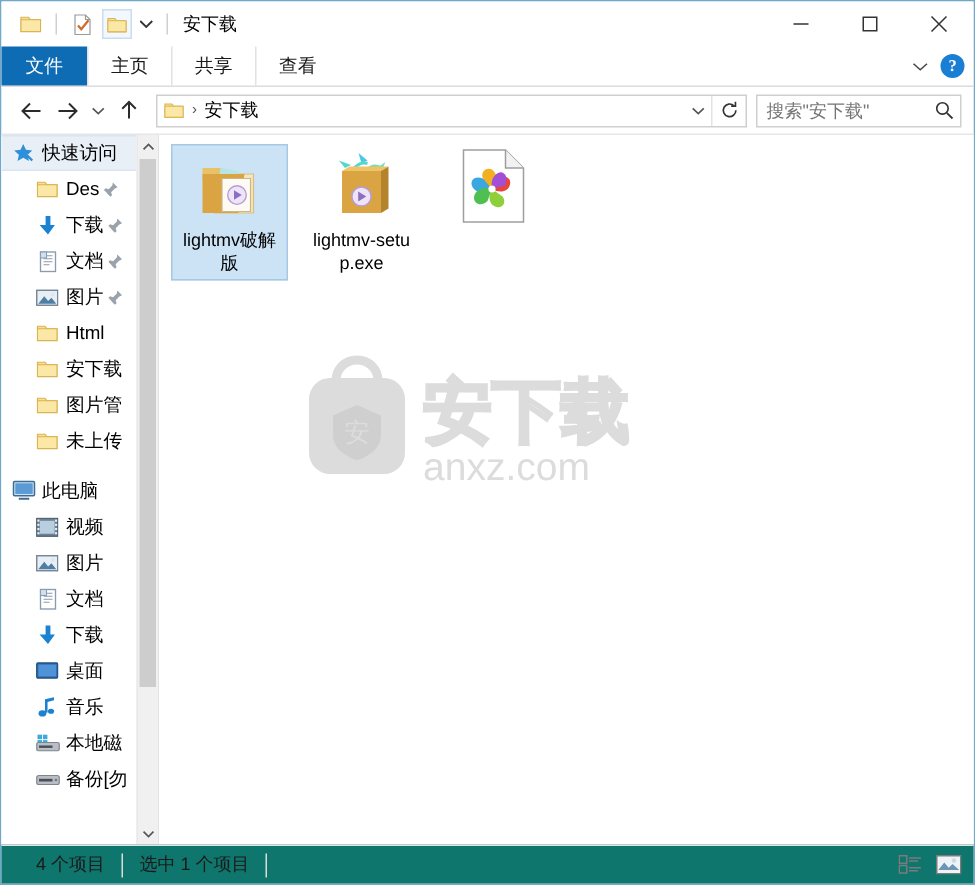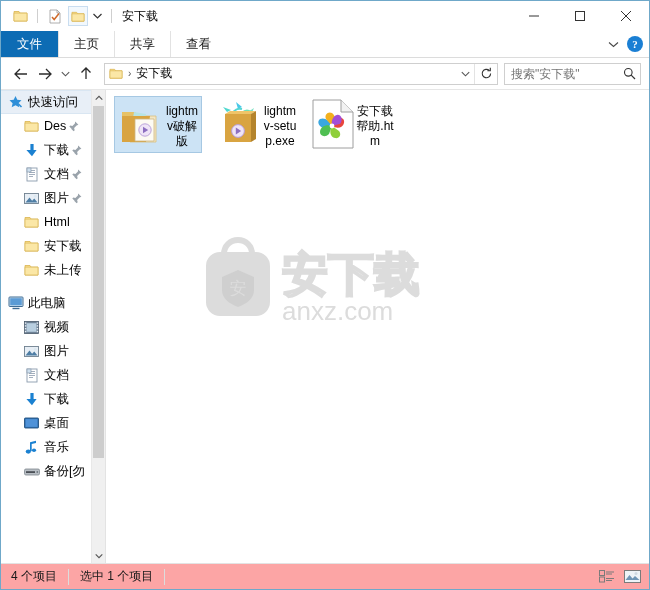--- a/index.html
+++ b/index.html
@@ -307,25 +307,25 @@
     position: relative;
     background: #ffffff;
     overflow: hidden;
   }
   .files {
     display: flex;
     padding: 6px 0 0 8px;
     gap: 0px;
   }
   .file-item {
-    width: 88px;
+    width: 78px;
     padding: 3px 2px 4px 2px;
     box-sizing: border-box;
     display: flex;
-    flex-direction: row;
+    flex-direction: column;
     align-items: center;
     margin-right: 10px;
   }
   .file-item.selected {
     background: #cce3f5;
     border: 1px solid #a6c8e3;
     padding: 2px 1px 3px 1px;
   }
   .file-thumb {
     width: 50px;
@@ -355,23 +355,23 @@
     pointer-events: none;
   }
 
   
   .statusbar {
     height: 25px;
     min-height: 25px;
     border-top: 1px solid #e3e3e3;
     display: flex;
     align-items: center;
-    background: #fca5a5;
+    background: #0f766e;
     position: relative;
-    padding-left: 10px;
+    padding-left: 23px;
   }
   .status-text {
     font-size: 12px;
     color: #1a1a1a;
     white-space: nowrap;
   }
   .status-sep {
     width: 1px;
     height: 16px;
     background: #dcdcdc;
@@ -597,20 +597,29 @@
             <span class="nav-label">Html</span>
           </div>
           <div class="nav-item child">
             <span class="nav-ico">
               <svg width="15" height="14" viewBox="0 0 15 14">
         <path d="M1 2.5h5l1.2 1.6H14v8H1z" fill="#fadf90" stroke="#d9b451" stroke-width="0.8"></path>
         <path d="M1 4.1h13V12H1z" fill="#fbe7a6" stroke="#d9b451" stroke-width="0.7"></path>
               </svg>
             </span>
             <span class="nav-label">安下载</span>
+          </div>
+          <div class="nav-item child">
+            <span class="nav-ico">
+              <svg width="15" height="14" viewBox="0 0 15 14">
+        <path d="M1 2.5h5l1.2 1.6H14v8H1z" fill="#fadf90" stroke="#d9b451" stroke-width="0.8"></path>
+        <path d="M1 4.1h13V12H1z" fill="#fbe7a6" stroke="#d9b451" stroke-width="0.7"></path>
+              </svg>
+            </span>
+            <span class="nav-label">图片管</span>
           </div>
           <div class="nav-item child">
             <span class="nav-ico">
               <svg width="15" height="14" viewBox="0 0 15 14">
         <path d="M1 2.5h5l1.2 1.6H14v8H1z" fill="#fadf90" stroke="#d9b451" stroke-width="0.8"></path>
         <path d="M1 4.1h13V12H1z" fill="#fbe7a6" stroke="#d9b451" stroke-width="0.7"></path>
               </svg>
             </span>
             <span class="nav-label">未上传</span>
           </div>
@@ -683,20 +692,35 @@
           </div>
           <div class="nav-item child">
             <span class="nav-ico">
               <svg width="13" height="15" viewBox="0 0 13 15">
         <path d="M5 11V2.2l6-1.4v2.1L6.7 4v7.2z" fill="#1b81d1"></path>
         <ellipse cx="3.3" cy="11.6" rx="2.6" ry="2.1" fill="#1b81d1"></ellipse>
         <ellipse cx="9" cy="10.2" rx="2.1" ry="1.7" fill="#1b81d1"></ellipse>
               </svg>
             </span>
             <span class="nav-label">音乐</span>
+          </div>
+          <div class="nav-item child">
+            <span class="nav-ico">
+              <svg width="16" height="13" viewBox="0 0 16 13">
+        <rect x="0.5" y="6" width="15" height="5.5" rx="1" fill="#b8bec4" stroke="#7d868e" stroke-width="0.8"></rect>
+        <rect x="2" y="8" width="9" height="1.6" fill="#4a4f55"></rect>
+        <g fill="#3fa9dd">
+                  <rect x="1" y="0.8" width="3" height="3"></rect>
+                  <rect x="4.6" y="0.8" width="3" height="3"></rect>
+                  <rect x="1" y="4.4" width="3" height="1.4"></rect>
+                  <rect x="4.6" y="4.4" width="3" height="1.4"></rect>
+                </g>
+              </svg>
+            </span>
+            <span class="nav-label">本地磁</span>
           </div>
           <div class="nav-item child">
             <span class="nav-ico">
               <svg width="16" height="11" viewBox="0 0 16 11">
         <rect x="0.5" y="3" width="15" height="6" rx="1.4" fill="#b8bec4" stroke="#7d868e" stroke-width="0.8"></rect>
         <rect x="2" y="5.2" width="9" height="1.8" fill="#4a4f55"></rect>
         <circle cx="13.3" cy="6" r="0.9" fill="#6f7880"></circle>
               </svg>
             </span>
             <span class="nav-label">备份[勿</span>
@@ -759,21 +783,20 @@
           <path d="M0 0C-2-6-8-9-12-7-15-5-14 0-9 2z" fill="#3aa7e0"></path>
           <path d="M0 0C-6-2-12 1-12 6-12 10-7 12-3 8z" fill="#4fbf52"></path>
           <path d="M0 0C-3 5-2 11 3 12 7 13 10 9 7 5z" fill="#8fcf3a"></path>
           <path d="M0 0C5 3 11 2 12-3 13-7 9-10 5-7z" fill="#e8453c"></path>
           <path d="M0 0C4-4 4-10 0-13-4-15-8-11-6-7z" fill="#f2b01e"></path>
           <path d="M0 0C2-5 7-8 11-6 14-4 13 1 8 3z" fill="#a24fd6" transform="rotate(-35)"></path>
           <circle cx="0" cy="0" r="2.4" fill="#ffffff"></circle>
         </g>
               </svg>
             </div>
-            <div class="file-name">安下载帮助.htm</div>
           </div>
         </div>
 
       <div class="watermark">
         <svg width="230" height="95" viewBox="0 0 230 95">
 
           <g fill="none" stroke="#dcdcdc">
             <path d="M30 22c0-8 6-14 14-14s14 6 14 14" stroke-width="6"></path>
             <rect x="12" y="20" width="64" height="64" rx="14" fill="#dcdcdc" stroke="none"></rect>
             <path d="M44 38l16 7v13c0 9-8 14-16 17-8-3-16-8-16-17V45z" fill="#cfcfcf" stroke="none"></path>

